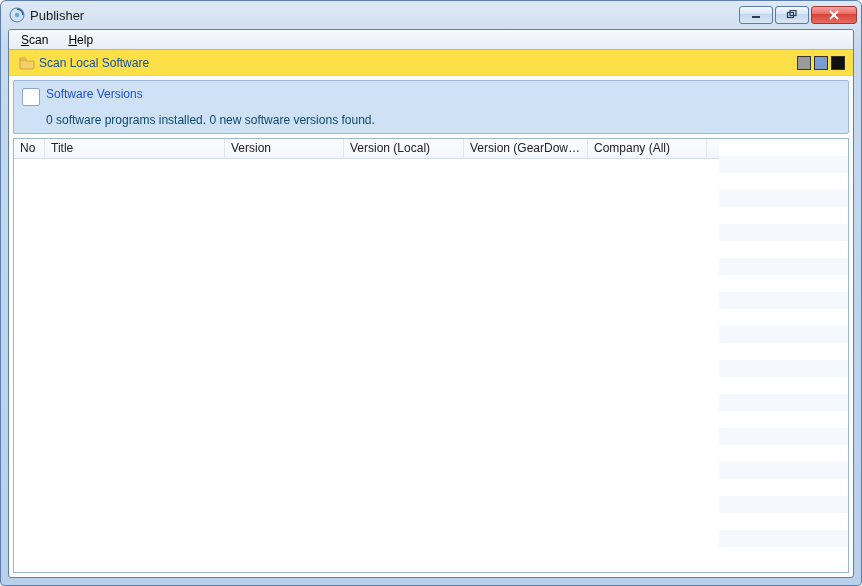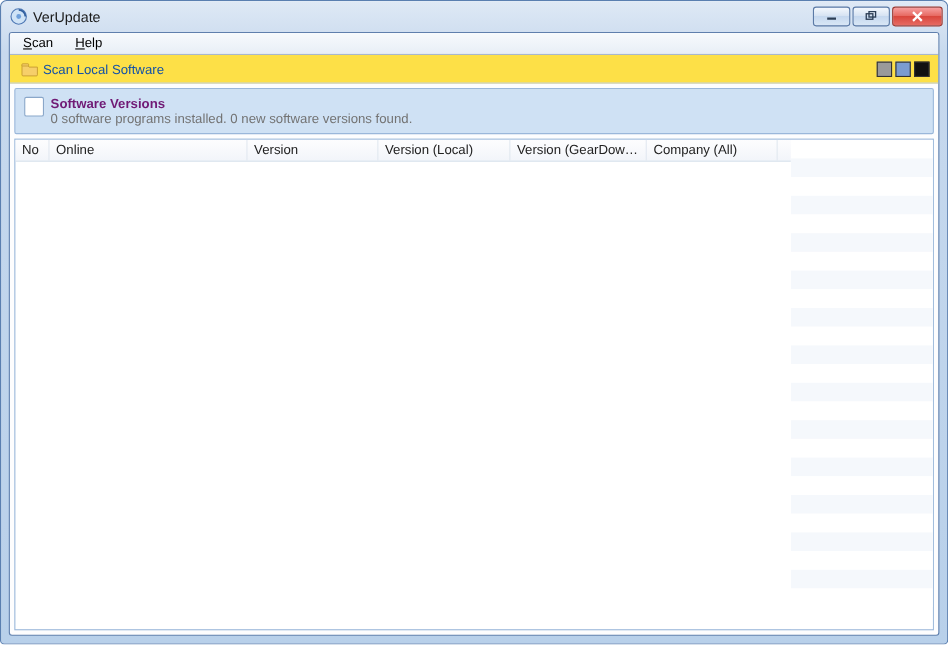--- a/index.html
+++ b/index.html
@@ -75,20 +75,21 @@
     border-radius: 3px;
     display: flex;
     flex-direction: column;
     overflow: hidden;
   }
   .menubar {
     height: 20px;
     background: linear-gradient(to bottom, #f7fafd 0%, #e8eef6 100%);
     border-bottom: 1px solid #a9b8cc;
     display: flex;
+    align-items: center;
     padding: 0 2px;
   }
   .menu-item {
     padding: 2px 10px;
     cursor: default;
   }
   .menu-item .ul { text-decoration: underline; }
   .toolbar {
     height: 26px;
     background: #fde047;
@@ -140,25 +141,26 @@
   .infopanel .info-icon {
     width: 18px;
     height: 18px;
     background: #fff;
     border: 1px solid #8aa7c9;
     border-radius: 2px;
     flex: 0 0 auto;
     margin-top: 1px;
   }
   .infopanel .info-text .line1 {
-    font-weight: bold;
-    color: #701a75;
+    font-weight: normal;
+    color: #1d4ed8;
   }
   .infopanel .info-text .line2 {
-    color: #737373;
+    color: #0c4a6e;
+    margin-top: 12px;
   }
   .grid-wrap {
     flex: 1;
     margin: 0 4px 4px 4px;
     border: 1px solid #9ab7da;
     background: #fff;
     overflow: hidden;
     display: flex;
     flex-direction: row;
   }
@@ -201,21 +203,21 @@
 
 <div class="window">
   <div class="titlebar">
     <span class="app-icon">
       <svg width="16" height="16" viewBox="0 0 16 16">
         <circle cx="8" cy="8" r="7" fill="#cfe3f6" stroke="#4f79b5" stroke-width="1"></circle>
         <path d="M8 2 A6 6 0 0 1 14 8" fill="none" stroke="#2f5e9e" stroke-width="1.5"></path>
         <circle cx="8" cy="8" r="2.2" fill="#6fa0da"></circle>
       </svg>
     </span>
-    <span class="title-text">VerUpdate</span>
+    <span class="title-text">Publisher</span>
     <span class="spacer"></span>
     <div class="win-btns">
       <div class="win-btn big">
         <svg width="10" height="8">
             <line x1="1" y1="6" x2="9" y2="6" stroke="#2c3e55" stroke-width="2"></line>
           </svg>
       </div>
       <div class="win-btn big">
         <svg width="12" height="10">
           <rect x="1.5" y="2.5" width="6" height="5" fill="none" stroke="#2c3e55" stroke-width="1.2"></rect>
@@ -259,21 +261,21 @@
       <div class="info-icon"></div>
       <div class="info-text">
         <div class="line1">Software Versions</div>
         <div class="line2">0 software programs installed. 0 new software versions found.</div>
       </div>
     </div>
 
     <div class="grid-wrap">
       <div class="grid-header">
         <div class="hcell col-no">No</div>
-        <div class="hcell col-title">Online</div>
+        <div class="hcell col-title">Title</div>
         <div class="hcell col-comp">Version</div>
         <div class="hcell col-vloc">Version (Local)</div>
         <div class="hcell col-vgd">Version (GearDownload)</div>
         <div class="hcell col-vall">Company (All)</div>
         <div class="hcell col-tail"></div>
       </div>
       <div class="grid-body" id="grid-body">
           <div class="grid-row"></div>
           <div class="grid-row"></div>
           <div class="grid-row"></div>

